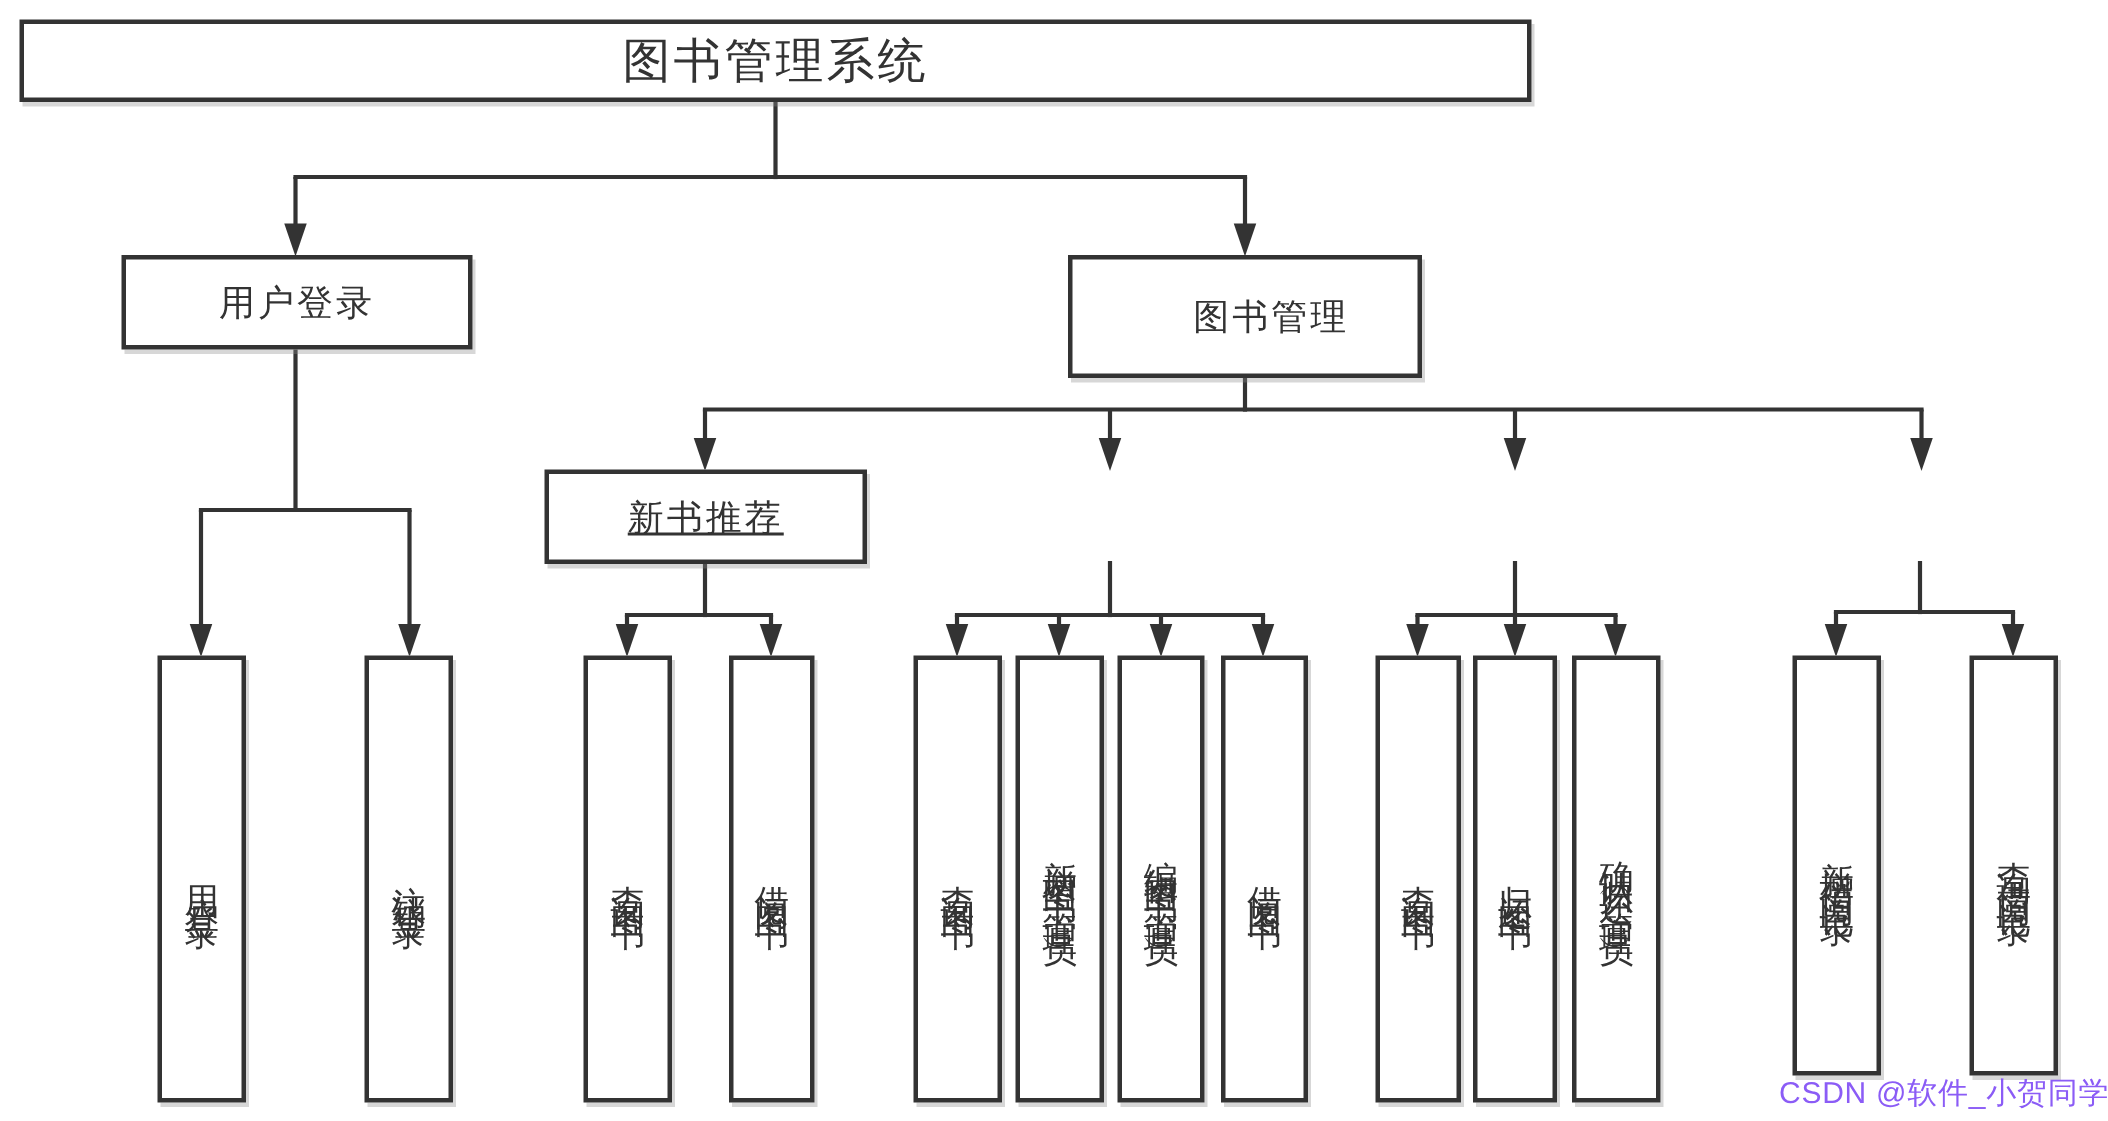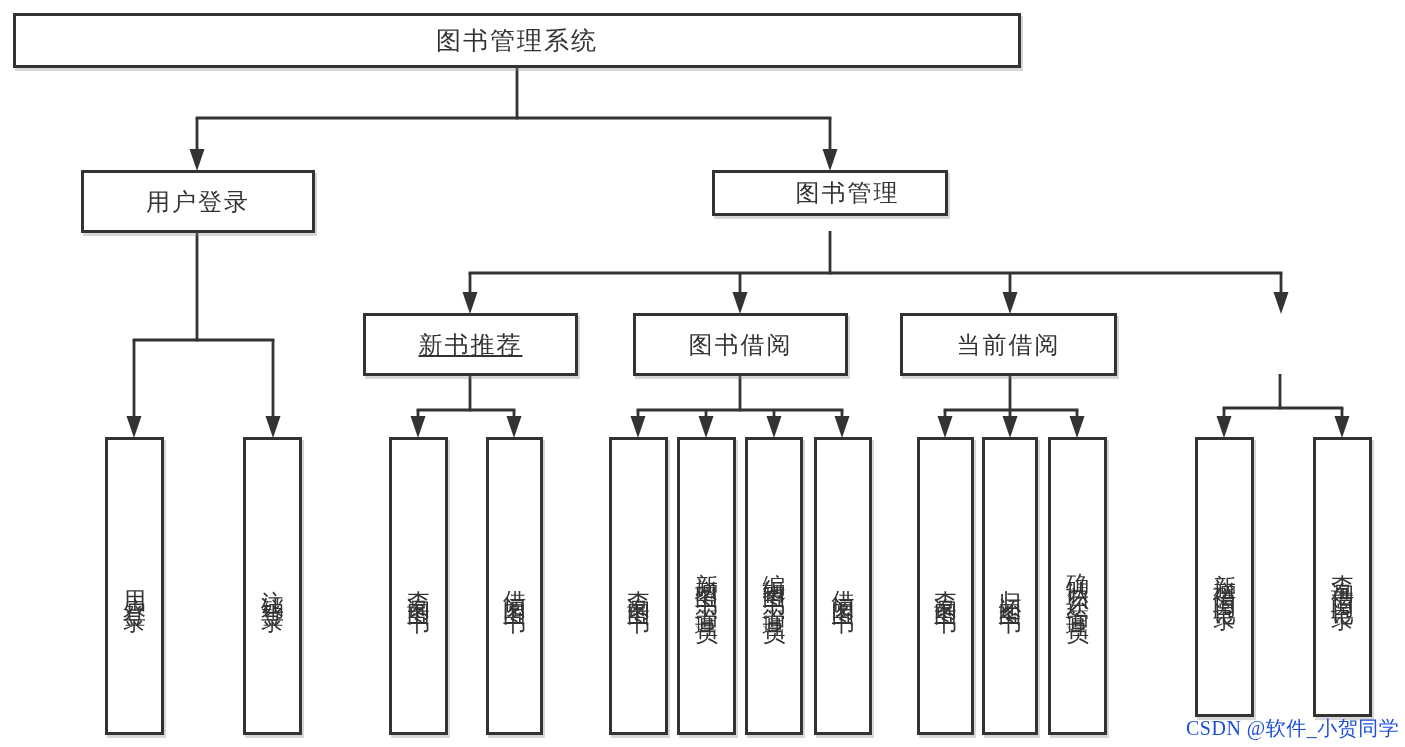--- a/index.html
+++ b/index.html
@@ -20,36 +20,35 @@
     align-items:center;
     justify-content:center;
     color:#333333;
     box-shadow:2px 3px 0 rgba(140,140,140,0.35);
   }
   .h-label{
     font-size:24px;
     letter-spacing:2px;
     white-space:nowrap;
   }
-  .root-label{font-size:25px;}
+  .root-label{font-size:32px;}
   .vtext{
     writing-mode:vertical-rl;
     letter-spacing:7px;
     font-size:23px;
     line-height:1;
   }
   .watermark{
     position:absolute;
     left:1186px;top:715px;
     width:210px;
     font-size:20px;
-    color:#1d4ed8;
+    color:#8b5cf6;
     white-space:nowrap;
     letter-spacing:0.5px;
-    font-family:Liberation Serif, serif;
   }
 </style>
 </head>
 <body>
 
 <div id="canvas">
 
   <svg id="connectors" viewBox="0 0 1405 747" xmlns="http://www.w3.org/2000/svg">
     <g stroke="#333333" stroke-width="2.8" fill="none">
 
@@ -119,32 +118,26 @@
     </g>
   </svg>
 
   <div class="box" style="left:13px;top:13px;width:1008px;height:55px;">
     <span class="h-label root-label">图书管理系统</span>
   </div>
 
   <div class="box" style="left:81px;top:170px;width:234px;height:63px;">
     <span class="h-label">用户登录</span>
   </div>
-  <div class="box" style="left:712px;top:170px;width:236px;height:46px;padding-left:35px;">
+  <div class="box" style="left:712px;top:170px;width:236px;height:82px;padding-left:35px;">
     <span class="h-label">图书管理</span>
   </div>
 
   <div class="box" style="left:363px;top:313px;width:215px;height:63px;text-decoration:underline;">
     <span class="h-label">新书推荐</span>
-  </div>
-  <div class="box" style="left:633px;top:313px;width:215px;height:63px;">
-    <span class="h-label">图书借阅</span>
-  </div>
-  <div class="box" style="left:900px;top:313px;width:217px;height:63px;">
-    <span class="h-label">当前借阅</span>
   </div>
 
   <div class="box" style="left:105px;top:437px;width:59px;height:298px;">
     <span class="vtext">用户登录</span>
   </div>
   <div class="box" style="left:243px;top:437px;width:59px;height:298px;">
     <span class="vtext">注销登录</span>
   </div>
 
   <div class="box" style="left:389px;top:437px;width:59px;height:298px;">

